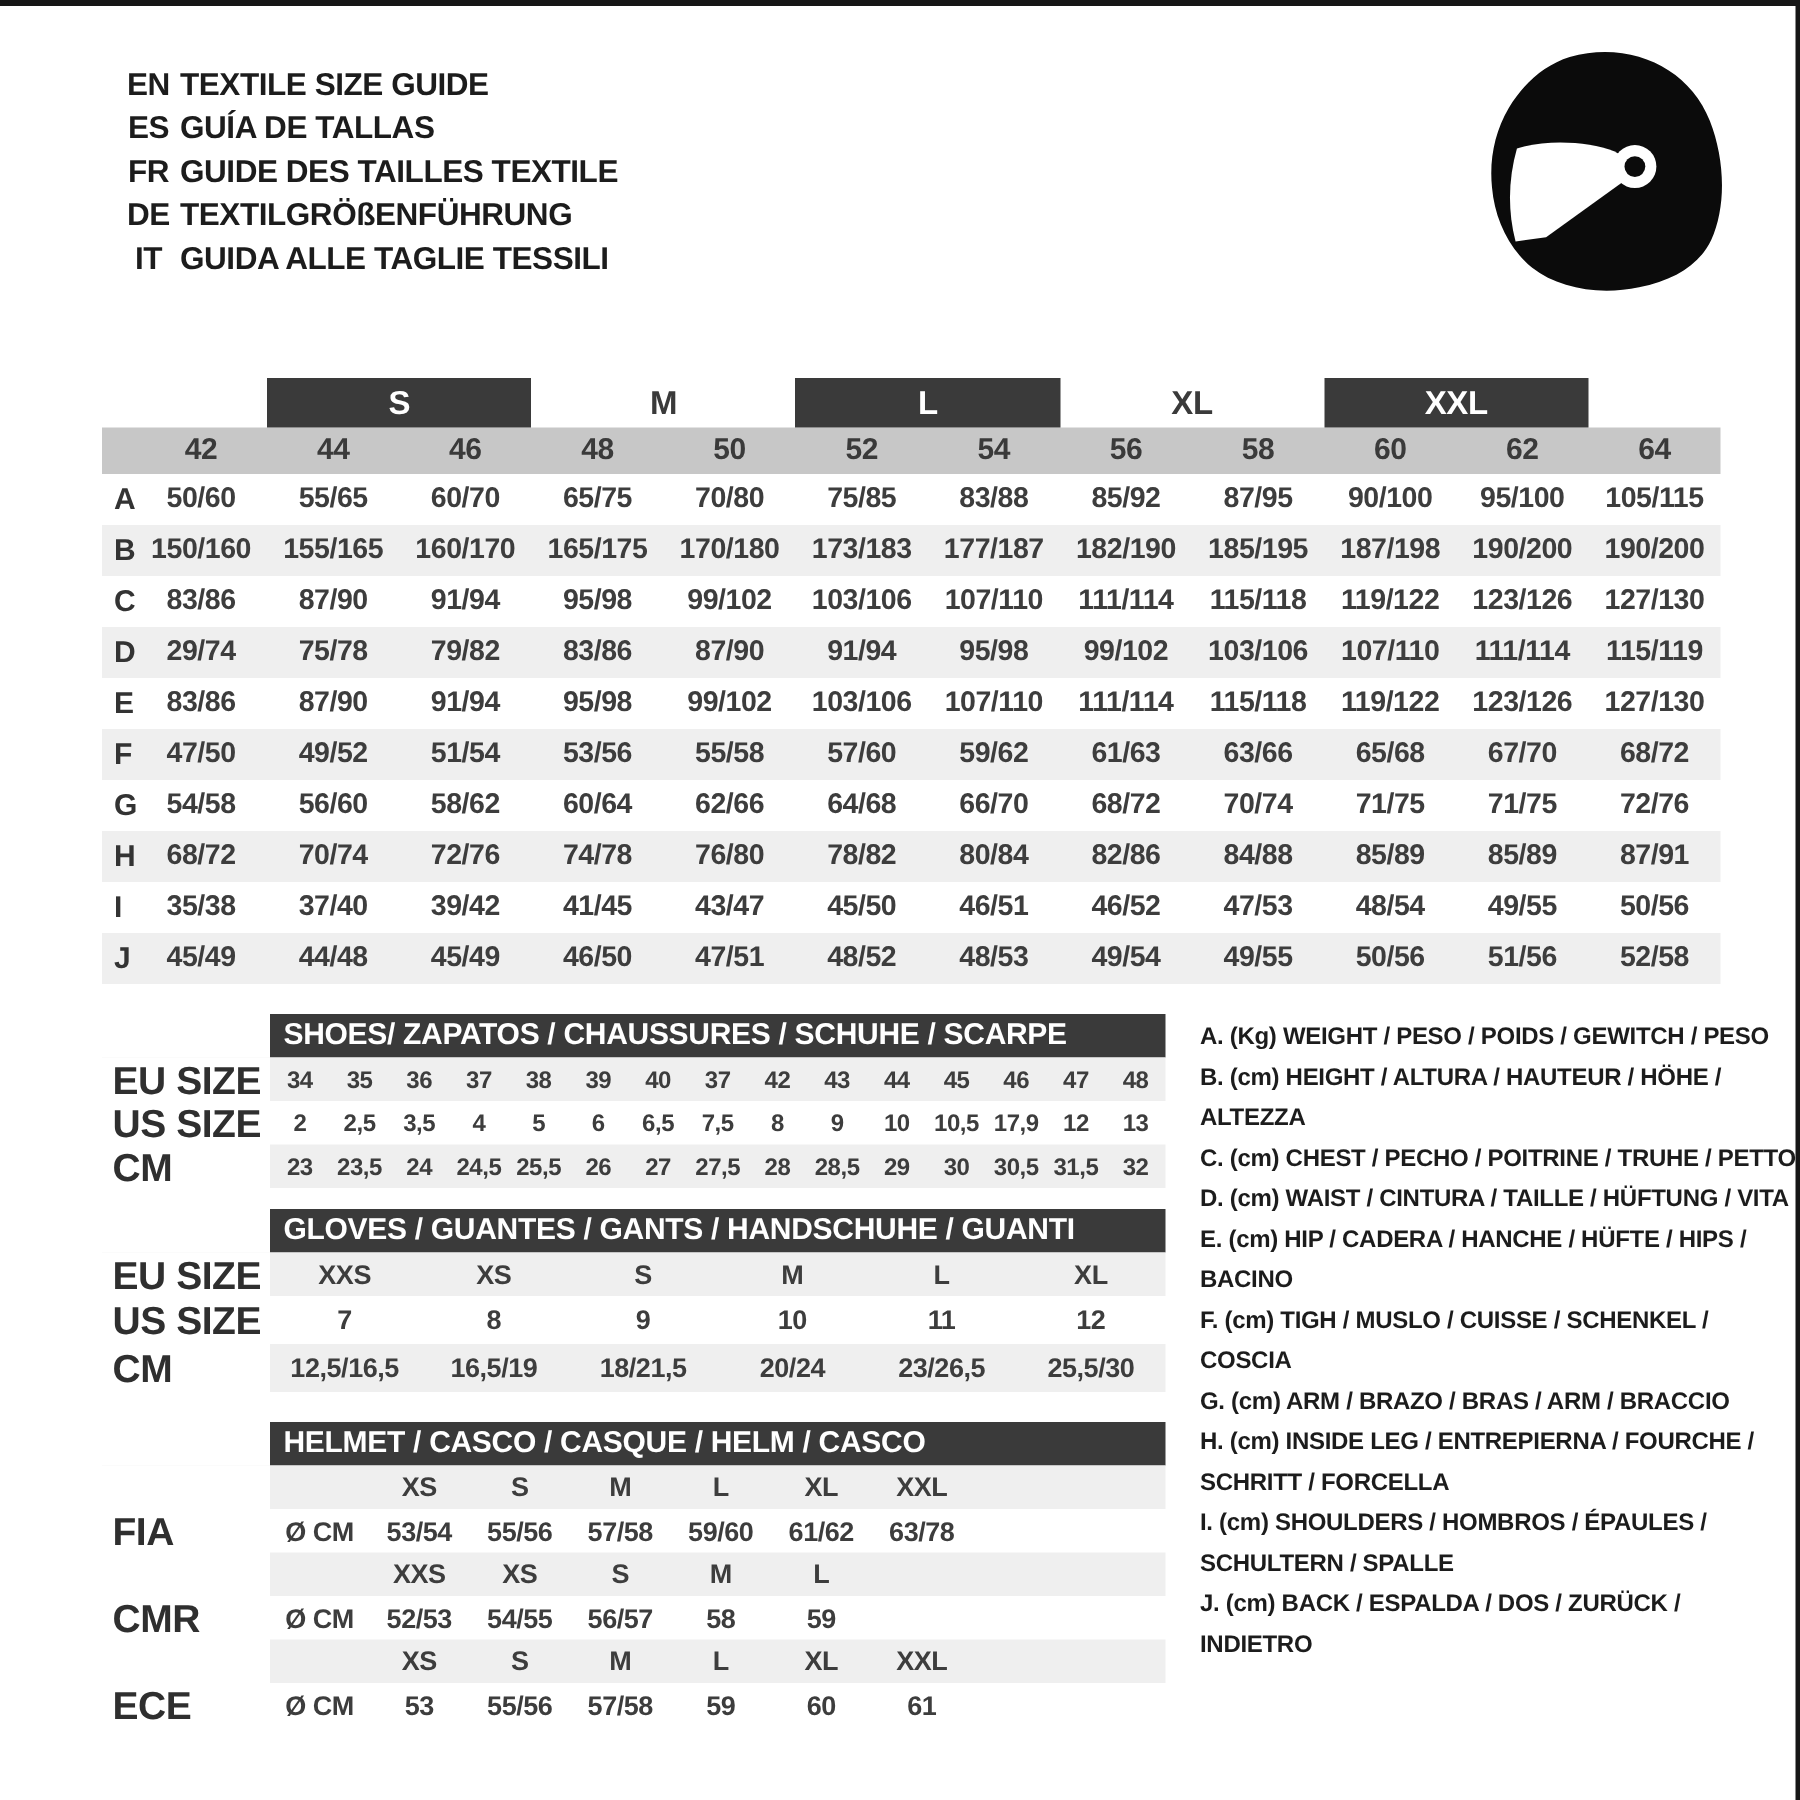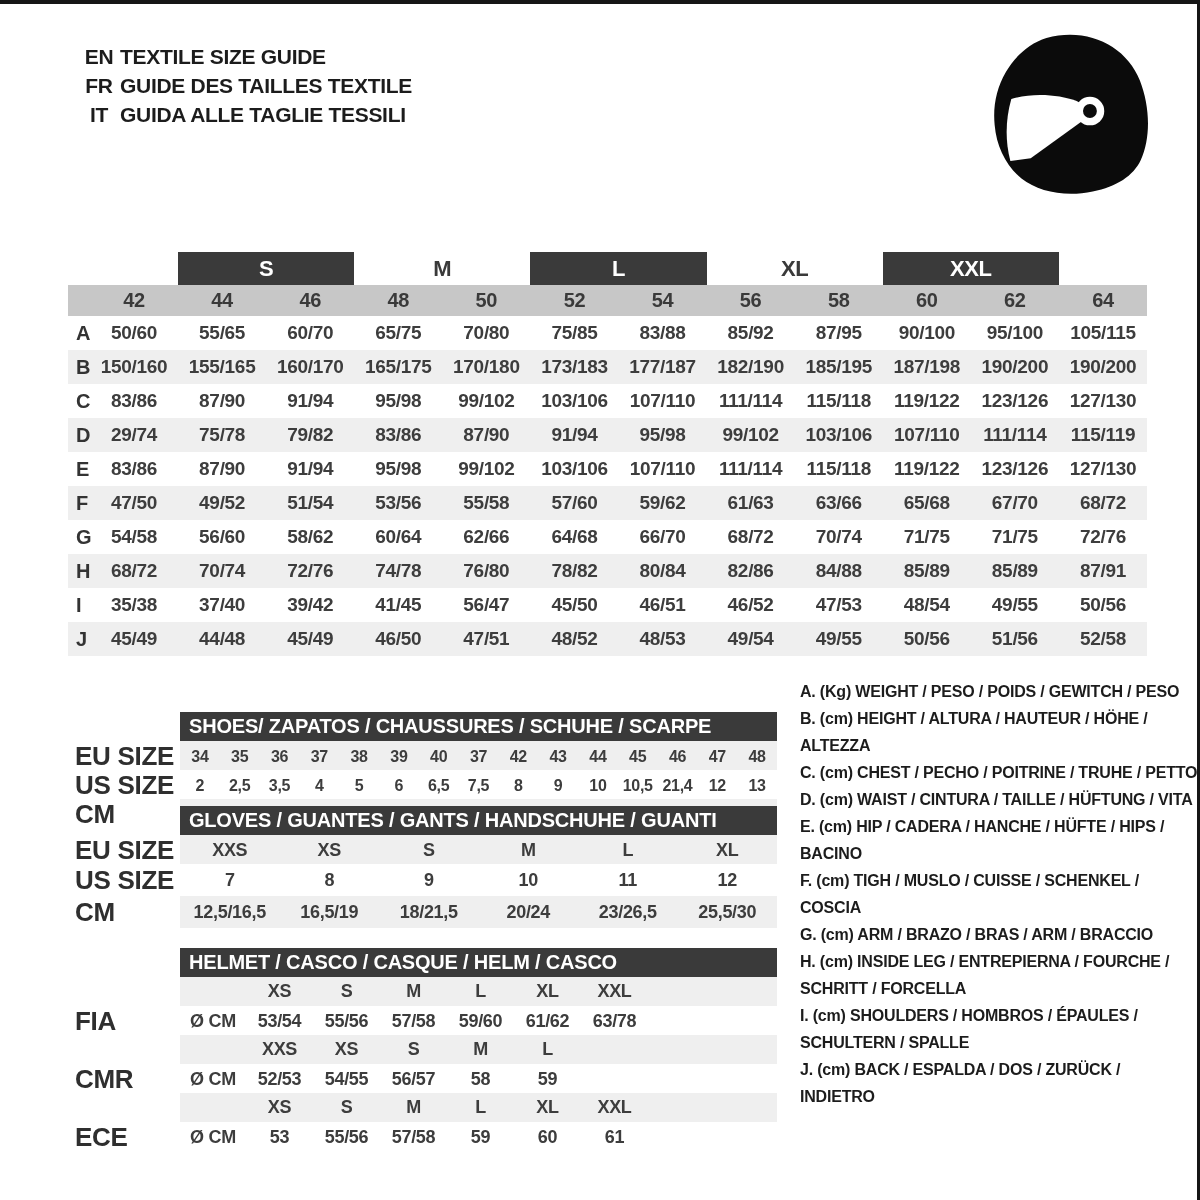--- a/index.html
+++ b/index.html
@@ -33,21 +33,21 @@
   .band-spacer.one{grid-column:span 1;}
   .num-row{height:31px;background:#c7c7c7;}
   .trow{height:34px;}
   .trow.stripe{background:#efefef;}
   .cell{text-align:center;font-size:19px;font-weight:bold;color:#3d3d3d;}
   .num{font-size:20px;color:#3a3a3a;}
   .rlabel{padding-left:8px;font-size:20px;font-weight:bold;color:#333;}
 
   
   .table-block{position:absolute;left:68px;width:709px;}
-  #shoes-table{top:712px;}
+  #shoes-table{top:676px;}
   #gloves-table{top:806px;}
   #helmet-table{top:948px;}
   .title-band{margin-left:112px;height:29px;background:#3a3a3a;color:#fff;
               display:flex;align-items:center;padding-left:9px;box-sizing:border-box;
               font-size:20px;font-weight:bold;letter-spacing:-0.2px;}
   .srow{display:grid;align-items:center;height:29px;}
   .srow.striped{background:#efefef;}
   .srow .side-label{background:#ffffff;height:100%;display:flex;align-items:center;
                     padding-left:7px;box-sizing:border-box;font-size:26px;font-weight:bold;color:#2f2f2f;}
   .shoe-grid{grid-template-columns:112px repeat(15,1fr);}
@@ -69,22 +69,30 @@
 
 <div id="edge-top" class="edge"></div>
 <div id="edge-right" class="edge"></div>
 
 <div id="languages">
     <div class="lang-row">
       <div class="lang-code">EN</div>
       <div class="lang-text">TEXTILE SIZE GUIDE</div>
     </div>
     <div class="lang-row">
+      <div class="lang-code">ES</div>
+      <div class="lang-text">GUÍA DE TALLAS</div>
+    </div>
+    <div class="lang-row">
       <div class="lang-code">FR</div>
       <div class="lang-text">GUIDE DES TAILLES TEXTILE</div>
+    </div>
+    <div class="lang-row">
+      <div class="lang-code">DE</div>
+      <div class="lang-text">TEXTILGRÖßENFÜHRUNG</div>
     </div>
     <div class="lang-row">
       <div class="lang-code">IT</div>
       <div class="lang-text">GUIDA ALLE TAGLIE TESSILI</div>
     </div>
   </div>
 
 <div id="helmet-icon">
   <svg viewBox="0 0 200 200" width="185" height="185" aria-hidden="true">
     <path fill="#0b0b0b" d="M74 14 C118 2 160 22 175 60 C186 88 187 122 176 146
@@ -241,21 +249,21 @@
       <div class="cell">85/89</div>
       <div class="cell">85/89</div>
       <div class="cell">87/91</div>
     </div>
     <div class="trow">
       <div class="rlabel">I</div>
       <div class="cell">35/38</div>
       <div class="cell">37/40</div>
       <div class="cell">39/42</div>
       <div class="cell">41/45</div>
-      <div class="cell">56/47</div>
+      <div class="cell">43/47</div>
       <div class="cell">45/50</div>
       <div class="cell">46/51</div>
       <div class="cell">46/52</div>
       <div class="cell">47/53</div>
       <div class="cell">48/54</div>
       <div class="cell">49/55</div>
       <div class="cell">50/56</div>
     </div>
     <div class="trow stripe">
       <div class="rlabel">J</div>
@@ -301,21 +309,21 @@
       <div class="scell">3,5</div>
       <div class="scell">4</div>
       <div class="scell">5</div>
       <div class="scell">6</div>
       <div class="scell">6,5</div>
       <div class="scell">7,5</div>
       <div class="scell">8</div>
       <div class="scell">9</div>
       <div class="scell">10</div>
       <div class="scell">10,5</div>
-      <div class="scell">21,4</div>
+      <div class="scell">17,9</div>
       <div class="scell">12</div>
       <div class="scell">13</div>
     </div>
     <div class="srow shoe-grid striped">
       <div class="side-label">CM</div>
       <div class="scell">23</div>
       <div class="scell">23,5</div>
       <div class="scell">24</div>
       <div class="scell">24,5</div>
       <div class="scell">25,5</div>

